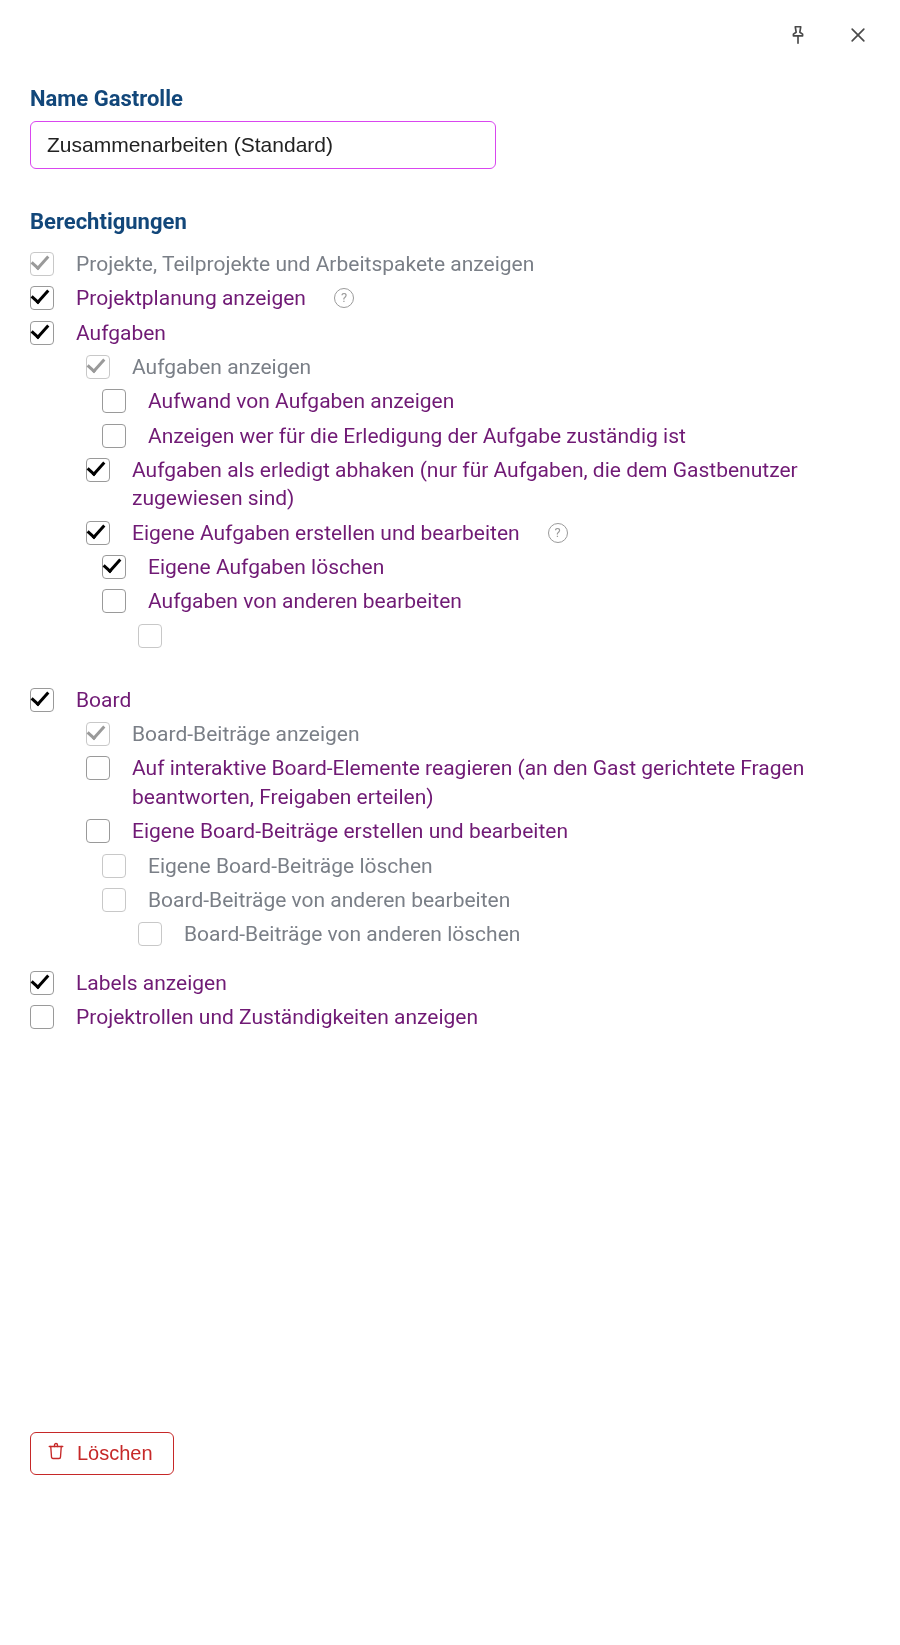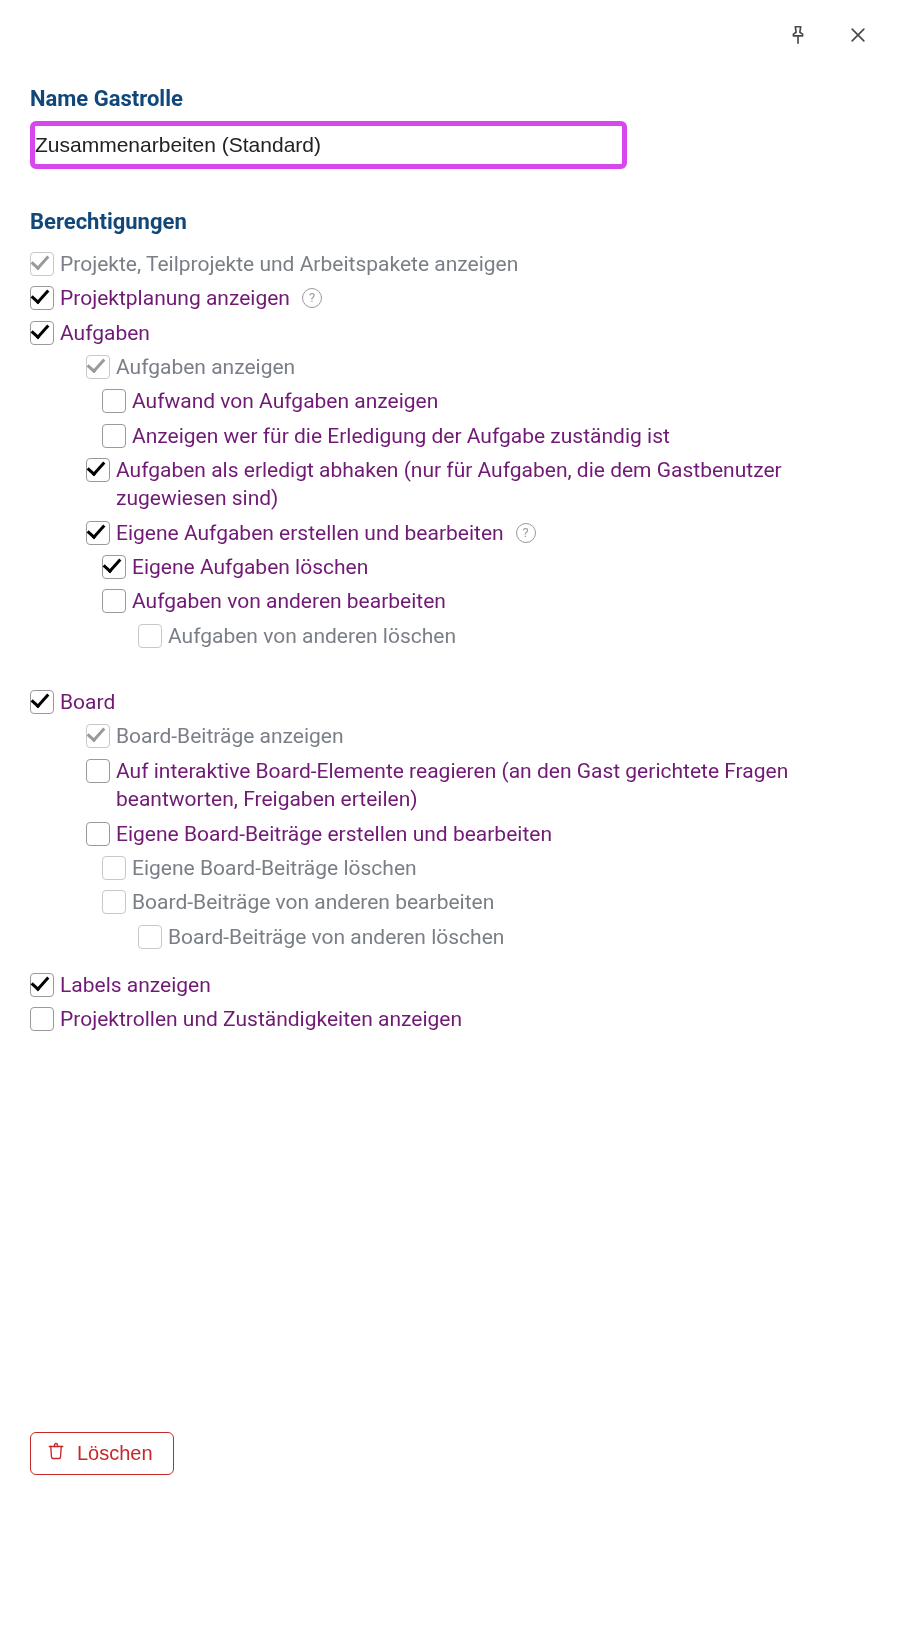--- a/index.html
+++ b/index.html
@@ -30,37 +30,37 @@
   }
   .icon-btn svg { display: block; }
   .section-label {
     color: #12477a;
     font-weight: 700;
     font-size: 22px;
     margin-top: 30px;
     margin-bottom: 10px;
   }
   .name-input {
-    width: 597px;
+    width: 466px;
     height: 48px;
-    border: 5px solid #d946ef;
+    border: 1px solid #d946ef;
     border-radius: 6px;
-    padding: 0 0;
+    padding: 0 16px;
     font-size: 21px;
     color: #222;
     outline: none;
   }
   .perm-tree {
     font-size: 21px;
     line-height: 1.35;
   }
   .perm-row {
     display: flex;
     align-items: flex-start;
-    gap: 6px;
+    gap: 22px;
     margin: 6px 0;
   }
   .perm-row.indent-1 { margin-left: 56px; }
   .perm-row.indent-2 { margin-left: 72px; }
   .perm-row.indent-3 { margin-left: 108px; }
   .cb {
     flex: 0 0 24px;
     width: 24px; height: 24px;
     border: 1.5px solid #9a9a9a;
     border-radius: 4px;
@@ -190,21 +190,20 @@
       <span class="perm-label">Eigene Aufgaben löschen</span>
     </div>
 
     <div class="perm-row indent-2">
       <div class="cb"></div>
       <span class="perm-label">Aufgaben von anderen bearbeiten</span>
     </div>
 
     <div class="perm-row indent-3">
       <div class="cb disabled"></div>
-      <span class="perm-label muted">Aufgaben von anderen löschen</span>
     </div>
 
     <div class="perm-row" style="margin-top:38px;">
       <div class="cb checked"></div>
       <span class="perm-label">Board</span>
     </div>
 
     <div class="perm-row indent-1">
       <div class="cb checked disabled"></div>
       <span class="perm-label muted">Board-Beiträge anzeigen</span>

